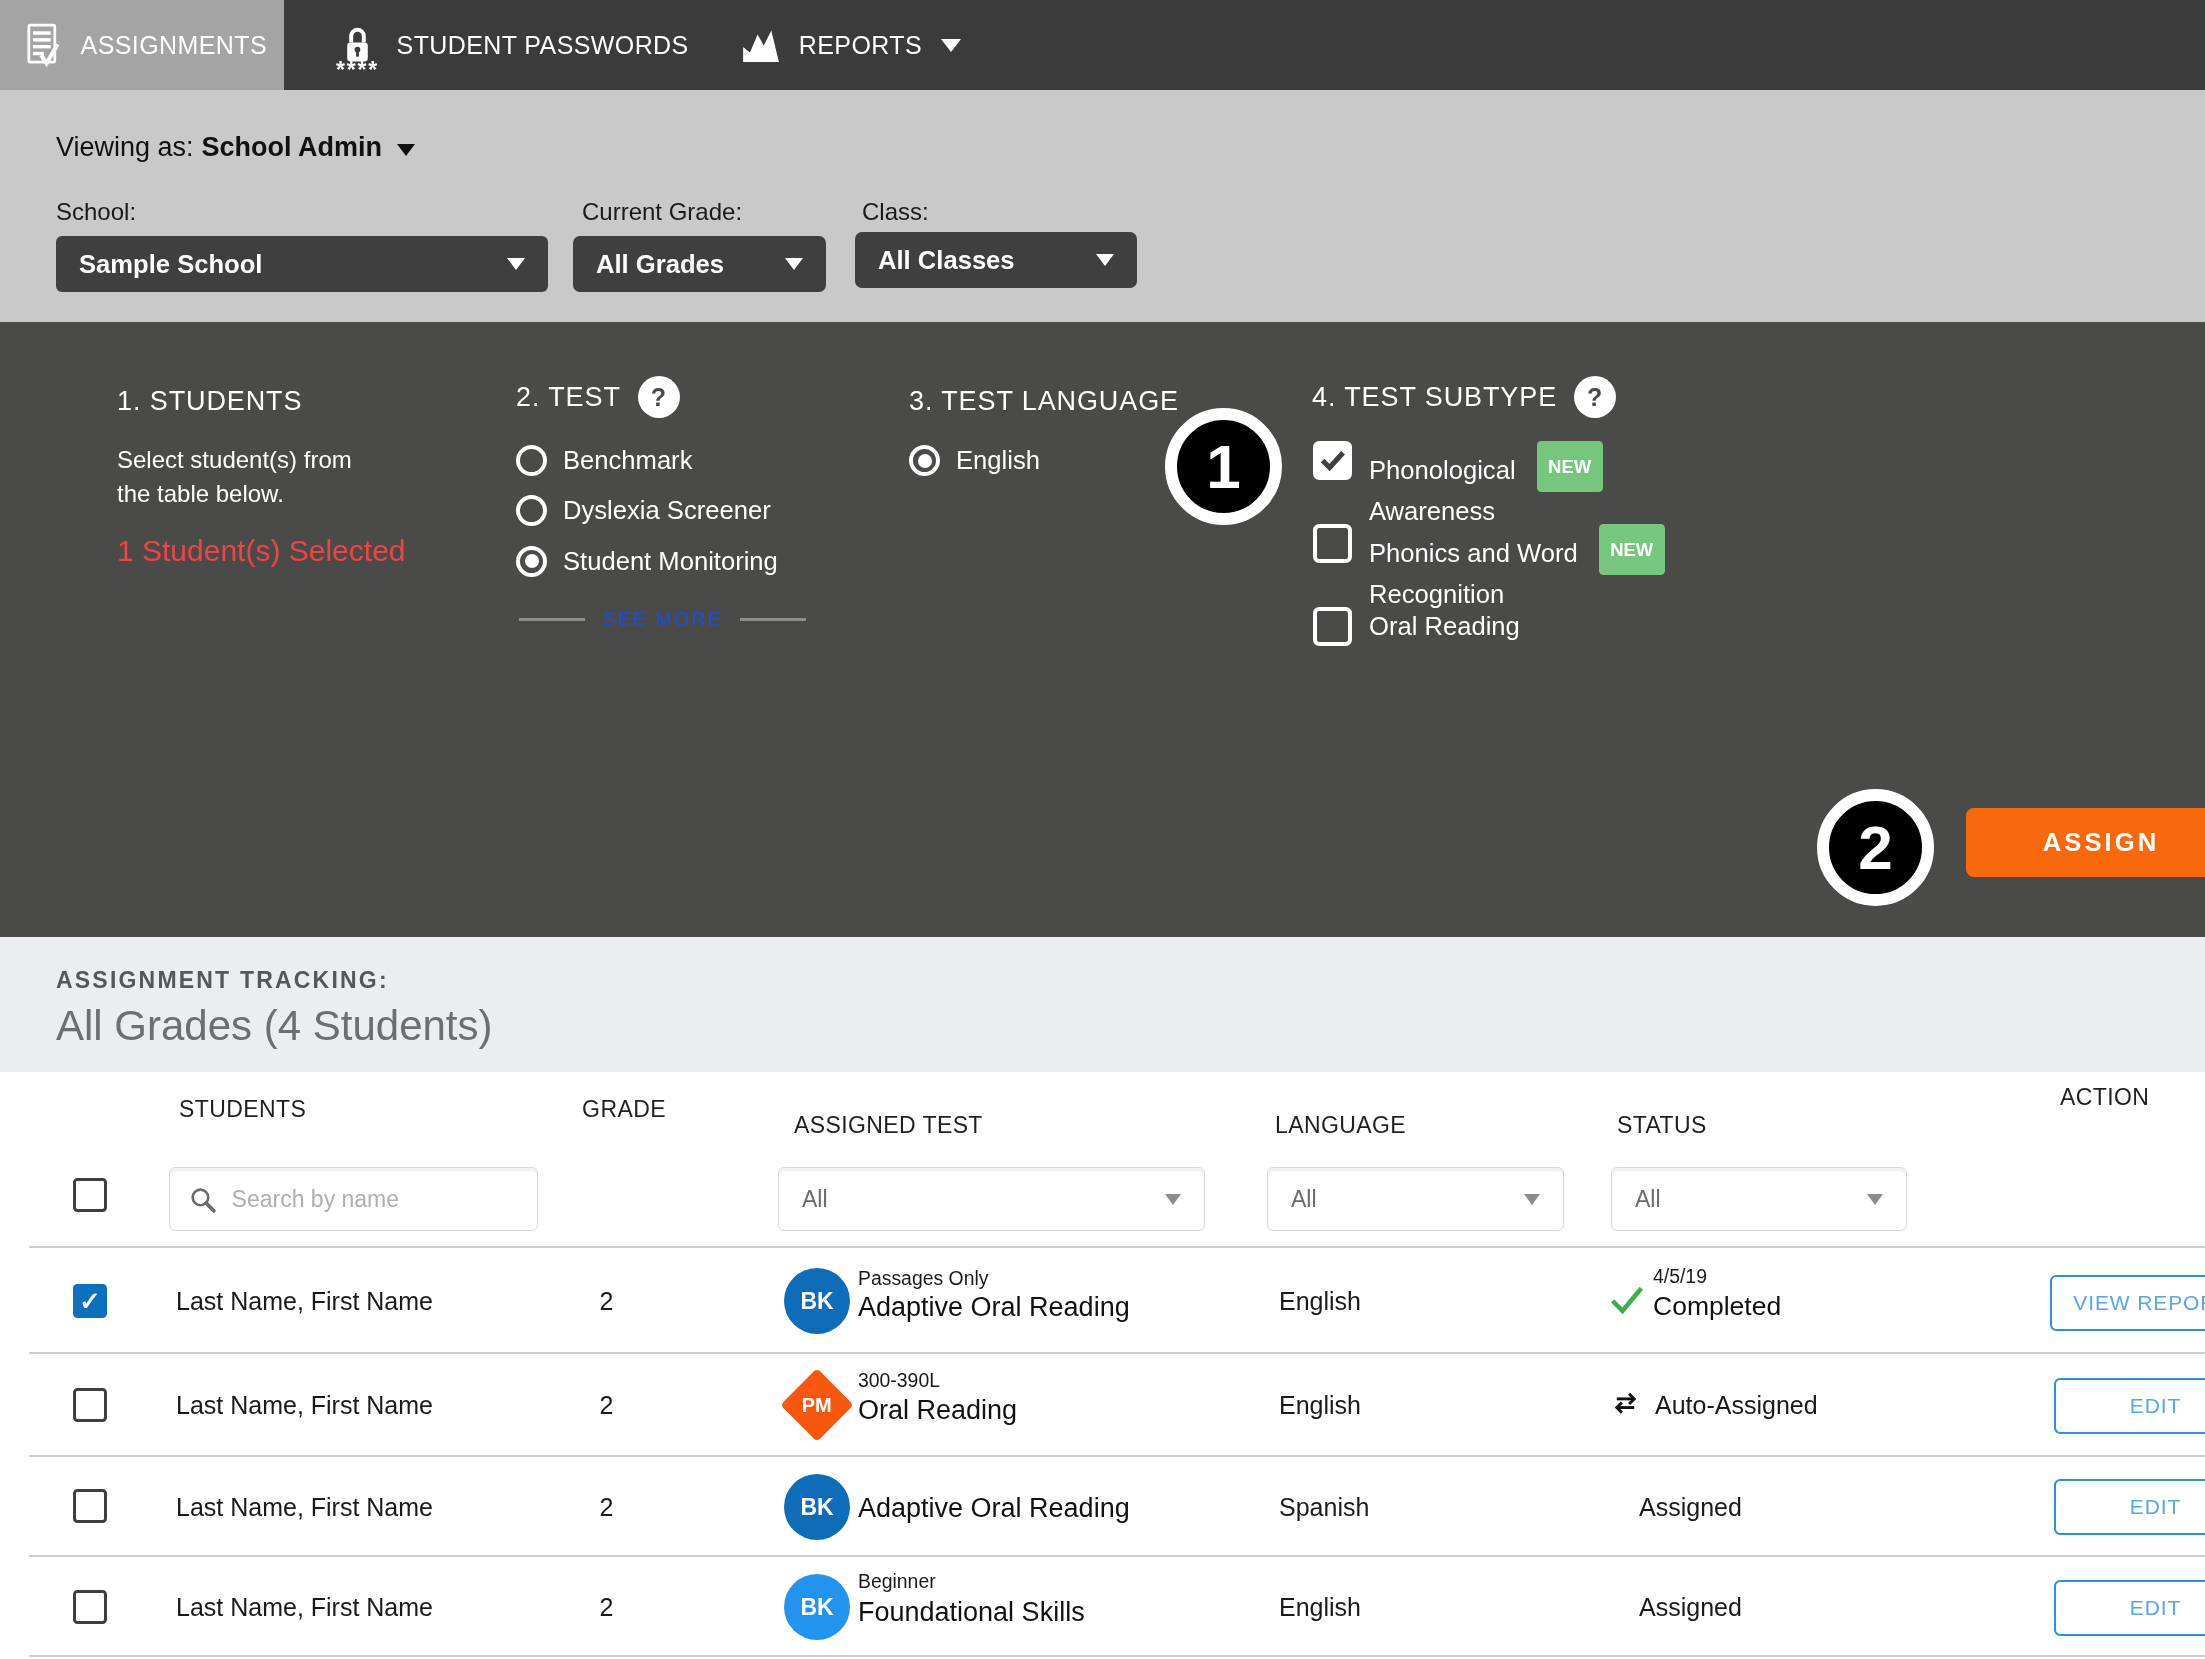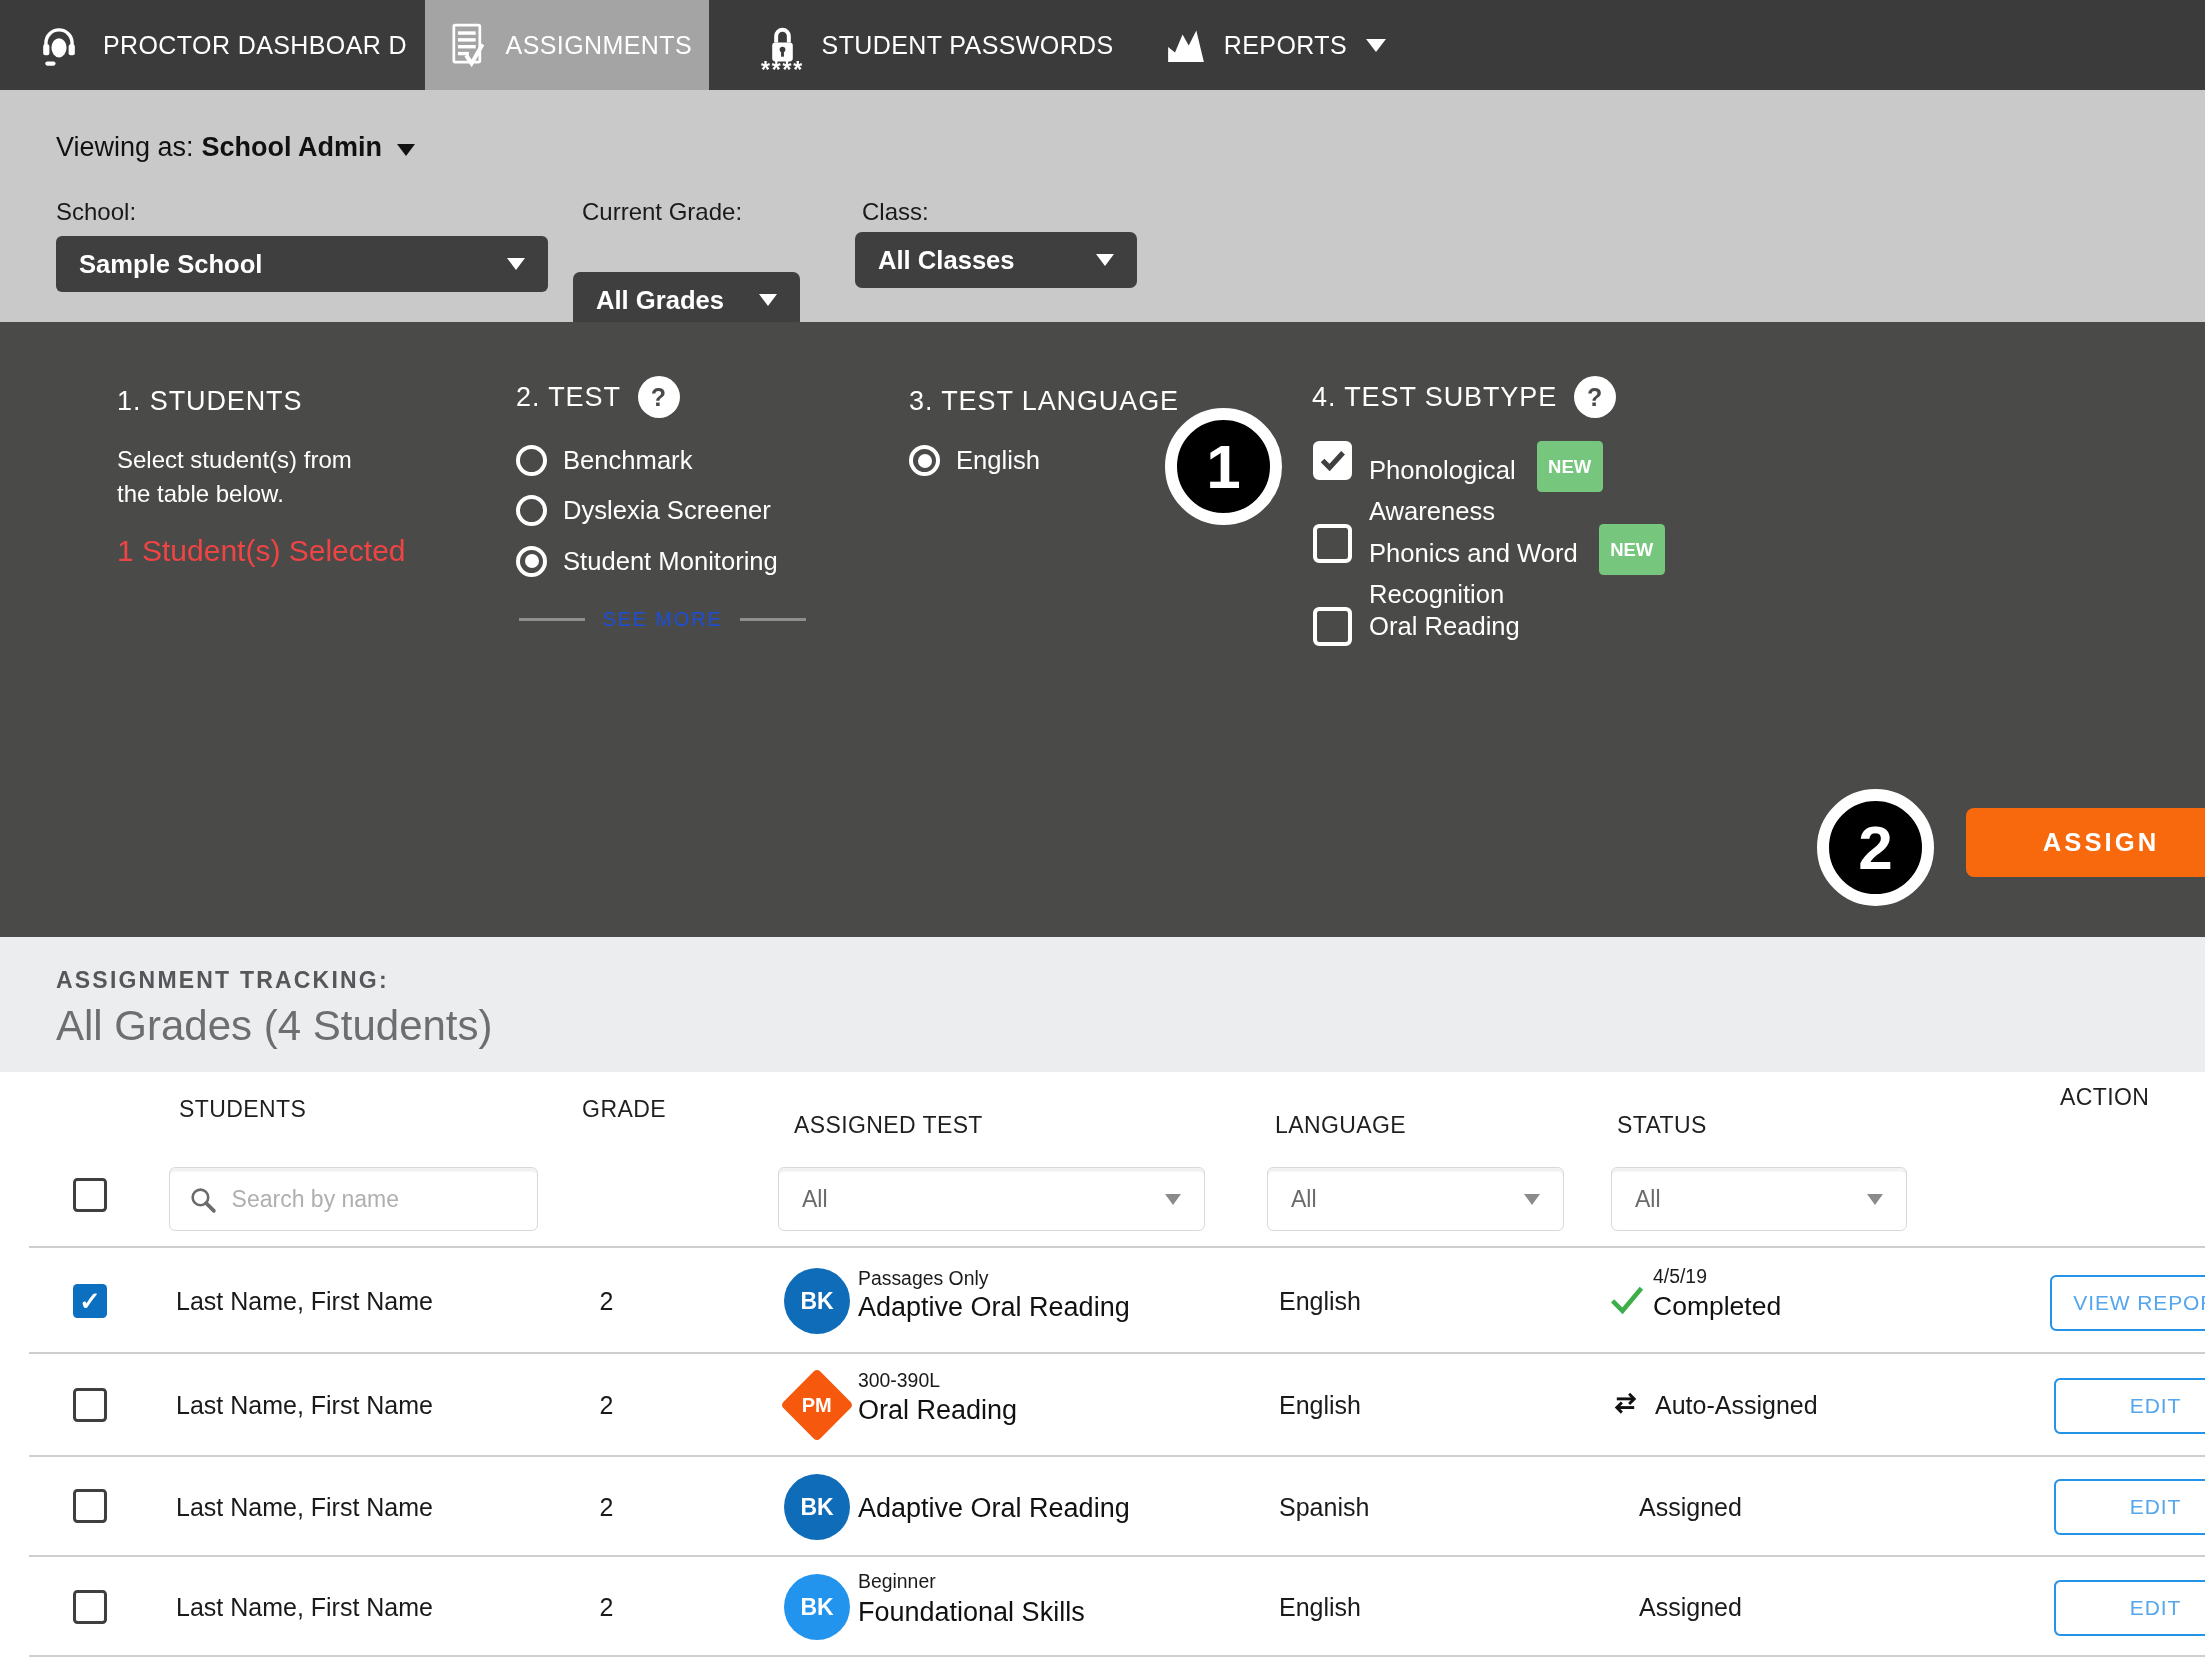--- a/index.html
+++ b/index.html
@@ -104,30 +104,20 @@
                 justify-content:center; cursor:pointer; white-space:nowrap; }
   .status-date { font-size:19.4px; color:#1a1a1a; white-space:nowrap; }
   .status-main { font-size:26.5px; color:#111; white-space:nowrap; }
 </style>
 </head>
 <body>
 
 <div class="page">
 
   <div class="nav">
-    <div class="tab tab-a">
-      <svg width="44" height="44" viewBox="0 0 64 64">
-        <path d="M13 36 v-7 a19 19 0 0 1 38 0 v7" fill="none" stroke="#fff" stroke-width="5"></path>
-        <ellipse cx="32" cy="36" rx="11" ry="14" fill="#fff"></ellipse>
-        <rect x="9" y="31" width="9" height="16" rx="3" fill="#fff"></rect>
-        <rect x="46" y="31" width="9" height="16" rx="3" fill="#fff"></rect>
-        <rect x="12" y="56" width="15" height="6" rx="3" fill="#fff"></rect>
-      </svg>
-      <span class="lbl">PROCTOR DASHBOAR D</span>
-    </div>
 
     <div class="tab tab-b">
       <svg width="41" height="46" viewBox="0 0 60 66">
         <rect x="10" y="4" width="38" height="54" rx="2" fill="none" stroke="#fff" stroke-width="4"></rect>
         <rect x="16" y="13" width="26" height="5" fill="#fff"></rect>
         <rect x="16" y="23" width="26" height="5" fill="#fff"></rect>
         <rect x="16" y="33" width="26" height="5" fill="#fff"></rect>
         <rect x="16" y="43" width="16" height="5" fill="#fff"></rect>
         <path d="M28 48 L36 60 L52 32" fill="none" stroke="#fff" stroke-width="6"></path>
       </svg>
@@ -165,21 +155,21 @@
   </div>
 
   <div class="abs field-label" style="left:56px; top:198px;">School:</div>
   <div class="abs field-label" style="left:582px; top:198px;">Current Grade:</div>
   <div class="abs field-label" style="left:862px; top:198px;">Class:</div>
 
   <div class="abs dd-dark" style="left:56px; top:236px; width:492px;border-radius:6px;">
     <span class="lbl">Sample School</span>
     <span class="caret"></span>
   </div>
-  <div class="abs dd-dark" style="left:573px; top:236px; width:227px;margin-top:36px;">
+  <div class="abs dd-dark" style="left:573px; top:236px; width:253px;">
     <span class="lbl">All Grades</span>
     <span class="caret"></span>
   </div>
   <div class="abs dd-dark" style="left:855px; top:232px; width:282px;">
     <span class="lbl">All Classes</span>
     <span class="caret"></span>
   </div>
 
   <div class="bg-dark"></div>
 

